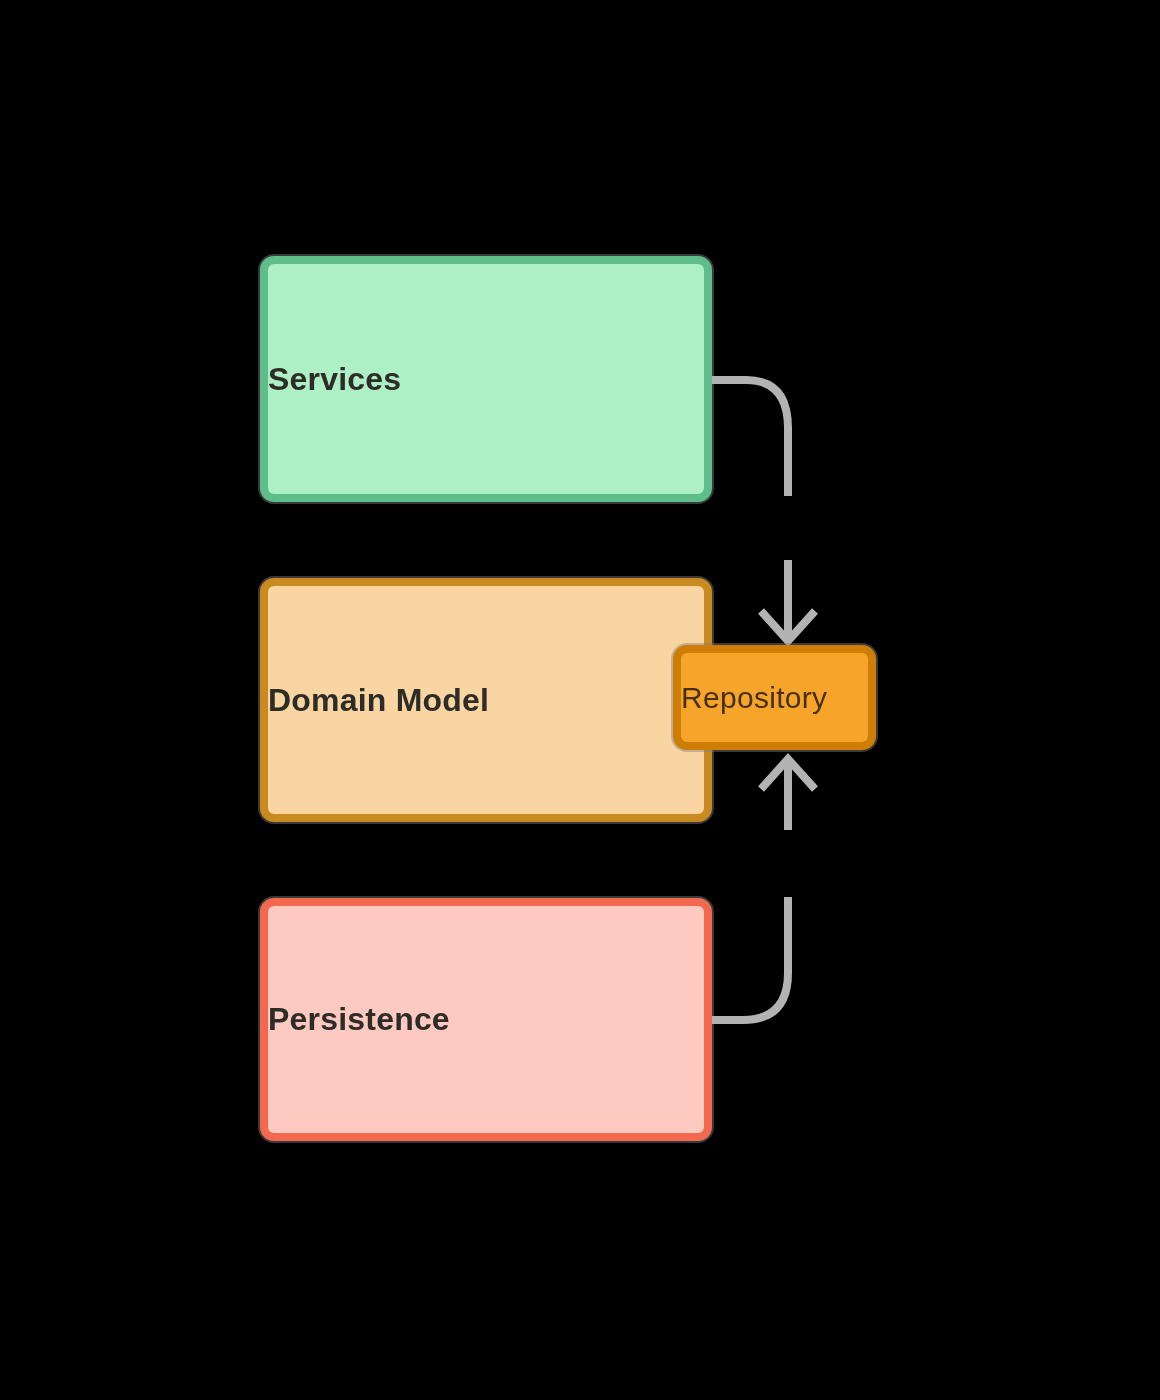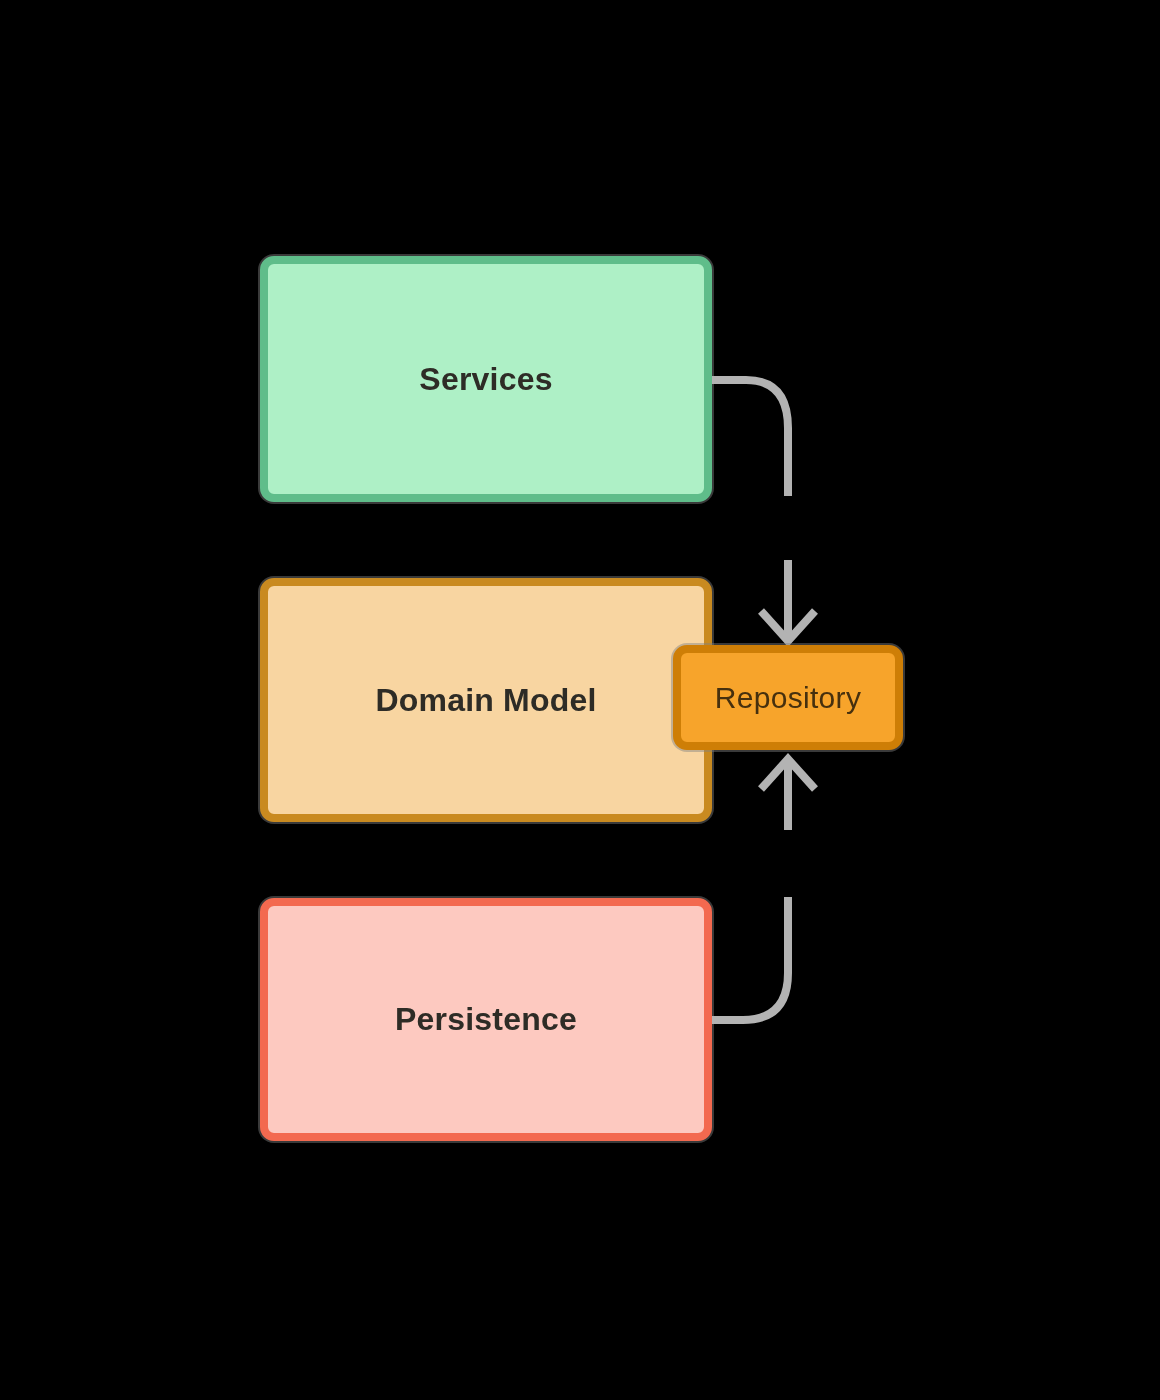--- a/index.html
+++ b/index.html
@@ -16,34 +16,34 @@
     font-family: "Liberation Sans", sans-serif;
   }
   .node {
     position: absolute;
     box-sizing: border-box;
     border-style: solid;
     border-width: 8px;
     border-radius: 14px;
     display: flex;
     align-items: center;
-    justify-content: center;
+    justify-content: flex-start;
     box-shadow: 0 0 0 2px rgba(128,128,128,0.45);
   }
   .node-label {
     font-weight: 700;
     font-size: 32px;
     color: #2e2c26;
     letter-spacing: 0.2px;
     white-space: nowrap;
   }
   .node-services    { left: 260px; top: 256px;  width: 452px; height: 246px; z-index: 1; }
   .node-domain      { left: 260px; top: 578px;  width: 452px; height: 244px; z-index: 1; }
   .node-persistence { left: 260px; top: 898px;  width: 452px; height: 243px; z-index: 1; }
-  .node-repository  { left: 673px; top: 645px;  width: 230px; height: 105px; z-index: 3; }
+  .node-repository  { left: 673px; top: 645px;  width: 203px; height: 105px; z-index: 3; }
   .node-repository .node-label {
     font-weight: 400;
     font-size: 30px;
     color: #46300e;
     letter-spacing: 0.3px;
   }
   .connector-layer {
     position: absolute;
     left: 0;
     top: 0;

